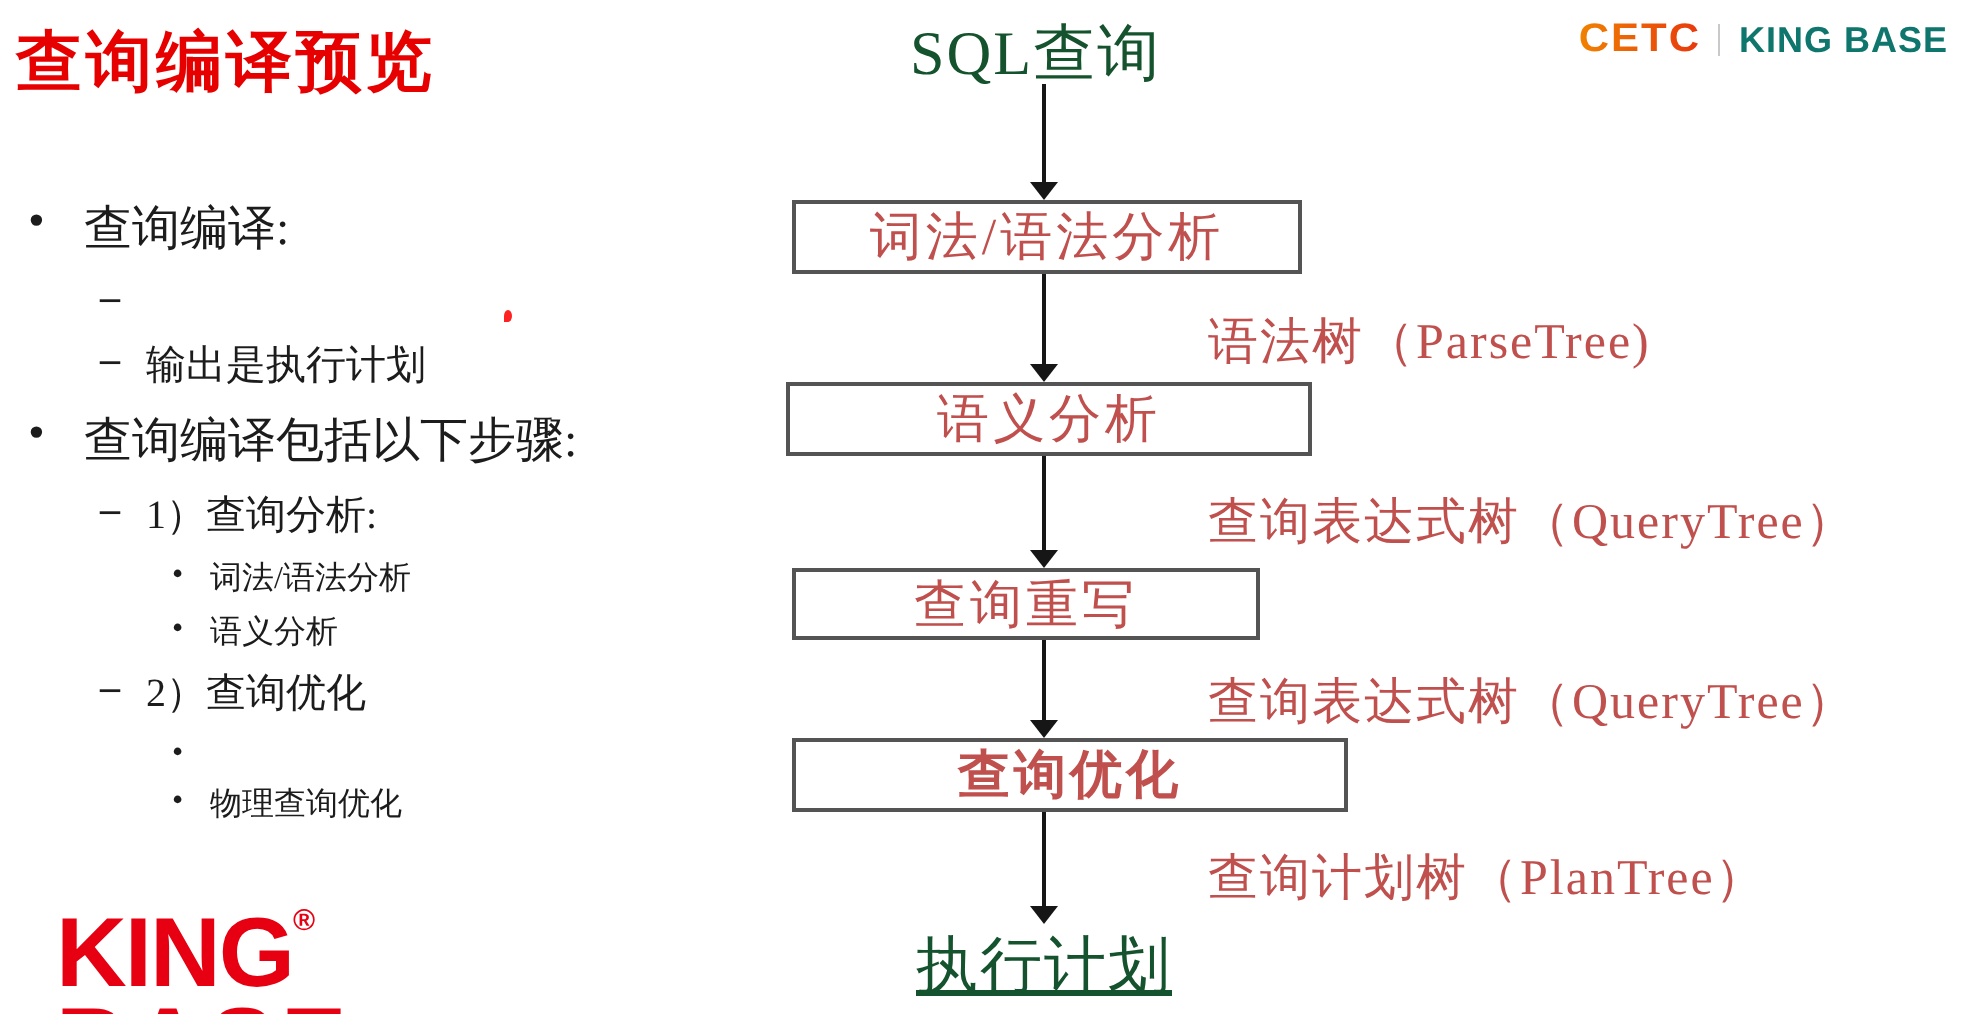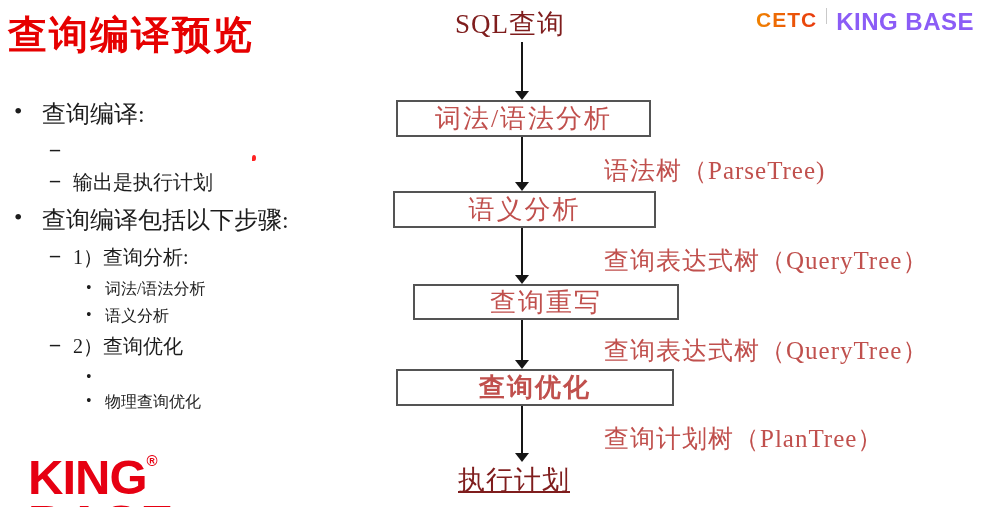--- a/index.html
+++ b/index.html
@@ -4,69 +4,69 @@
 <style>
   html,body{margin:0;padding:0;}
   body{
     width:986px;height:507px;position:relative;overflow:hidden;
     background:#ffffff;
     font-family:"Liberation Serif","DejaVu Serif",serif;
   }
   
   .slide-title{
     position:absolute;left:8px;top:14px;
-    font-size:39px;font-weight:bold;color:#e60000;letter-spacing:2px;
+    font-size:33px;font-weight:bold;color:#e60000;letter-spacing:2px;
     line-height:1.1;
   }
   
   .bullets{position:absolute;left:14px;top:98px;width:385px;color:#1c1c1c;}
   .b-row{display:flex;align-items:flex-start;}
   .b1{font-size:24px;margin:0 0 8px 0;}
   .b1 .mk{width:28px;flex:0 0 28px;}
   .b2{font-size:20px;margin:0 0 8px 36px;}
   .b2 .mk{width:23px;flex:0 0 23px;font-weight:bold;}
   .b3{font-size:16px;margin:0 0 6px 72px;}
   .b3 .mk{width:19px;flex:0 0 19px;}
   .spellmark{
     position:absolute;left:252px;top:155px;width:4px;height:6px;
     background:#ff2222;border-radius:50% 50% 50% 0;
   }
   
   .flow-start,.flow-end{
-    position:absolute;color:#7f1d1d;font-size:27px;letter-spacing:1px;
+    position:absolute;color:#14532d;font-size:31px;letter-spacing:1px;
   }
   .flow-box{
     position:absolute;border:2px solid #545454;background:#fff;
     color:#c0504d;font-size:26px;letter-spacing:2px;
     display:flex;align-items:center;justify-content:center;
     box-sizing:border-box;
   }
   .varrow{position:absolute;width:14px;}
   .varrow .shaft{position:absolute;left:6px;top:0;bottom:7px;width:2px;background:#161616;}
   .varrow .head{
     position:absolute;bottom:0;left:0;width:0;height:0;
     border-left:7px solid transparent;border-right:7px solid transparent;
     border-top:9px solid #161616;
   }
   .edge-label{
     position:absolute;color:#c0504d;font-size:25px;letter-spacing:1px;white-space:nowrap;
   }
   
   .logo-top{
-    position:absolute;top:8px;right:12px;display:flex;align-items:flex-start;gap:9px;
+    position:absolute;top:8px;right:12px;display:flex;align-items:center;gap:9px;
     font-family:"Liberation Sans","DejaVu Sans",sans-serif;
   }
   .cetc{
     font-weight:bold;font-size:21px;letter-spacing:1px;
     background:linear-gradient(90deg,#f08300,#e8380d);
     -webkit-background-clip:text;background-clip:text;color:transparent;
     transform:scaleY(0.95);
   }
   .logo-divider{width:1px;height:16px;background:#c9c9c9;}
-  .kingbase-top{font-weight:bold;font-size:24px;color:#8b5cf6;letter-spacing:0.5px;white-space:nowrap;}
+  .kingbase-top{font-weight:bold;font-size:18px;color:#0f766e;letter-spacing:0.5px;white-space:nowrap;}
   
   .logo-bottom{
     position:absolute;left:28px;top:455px;color:#e60012;
     font-family:"Liberation Sans","DejaVu Sans",sans-serif;font-weight:bold;
     line-height:0.86;
   }
   .king-line{font-size:49px;letter-spacing:-1px;}
   .king-line .reg{font-size:15px;vertical-align:28px;letter-spacing:0;}
   .base-line{font-size:49px;letter-spacing:3px;margin-top:3px;}
 </style>
@@ -139,21 +139,21 @@
 <div class="edge-label" style="left:604px;top:154px;">语法树（ParseTree)</div>
 
 <div class="flow-box" style="left:393px;top:191px;width:263px;height:37px;">语义分析</div>
 
 <div class="varrow" style="left:515px;top:228px;height:56px;">
   <div class="shaft"></div>
     <div class="head"></div>
 </div>
 <div class="edge-label" style="left:604px;top:244px;">查询表达式树（QueryTree）</div>
 
-<div class="flow-box" style="left:396px;top:284px;width:266px;height:36px;margin-left:17px;">查询重写</div>
+<div class="flow-box" style="left:396px;top:284px;width:234px;height:36px;">查询重写</div>
 
 <div class="varrow" style="left:515px;top:320px;height:49px;">
   <div class="shaft"></div>
     <div class="head"></div>
 </div>
 <div class="edge-label" style="left:604px;top:334px;">查询表达式树（QueryTree）</div>
 
 <div class="flow-box" style="left:396px;top:369px;width:278px;height:37px;font-weight:bold;">查询优化</div>
 
 <div class="varrow" style="left:515px;top:406px;height:56px;">

